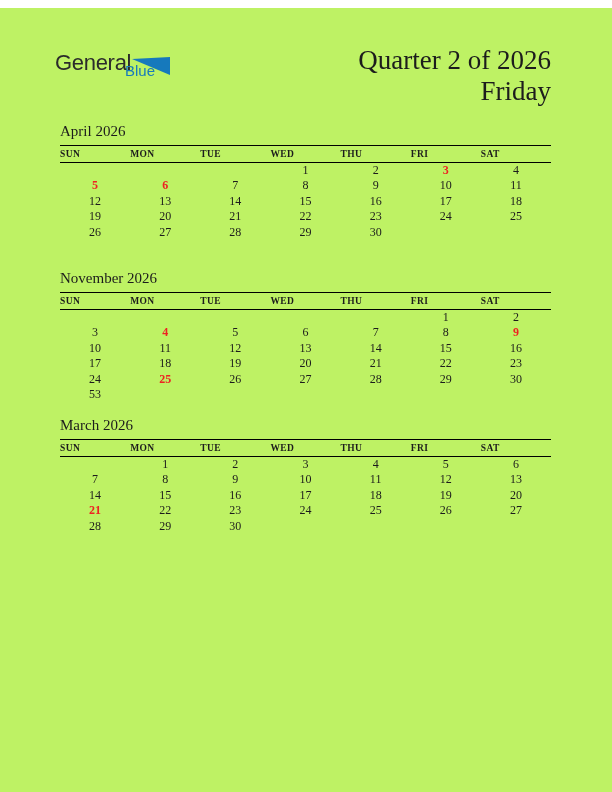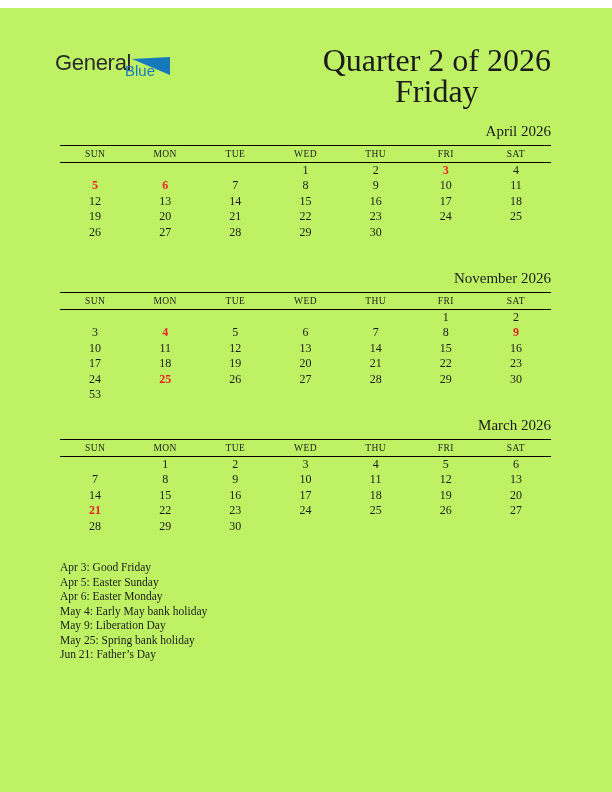--- a/index.html
+++ b/index.html
@@ -14,31 +14,31 @@
   .logo { position:absolute; left:55px; top:44px; width:130px; height:42px;
           font-family:"Liberation Sans", sans-serif; }
   .logo-general { position:absolute; left:0; top:0; font-size:22px; line-height:22px;
                   color:#2b2b2b; letter-spacing:-0.3px; }
   .logo-triangle { position:absolute; left:77px; top:5px; width:38px; height:18px; }
   .logo-triangle polygon { fill:var(--blue,#1679bc); }
   .logo-blue { position:absolute; left:70px; top:9px; font-size:15px; line-height:20px;
                color:var(--blue,#1679bc); }
 
   
-  .doc-title { position:absolute; top:37px; right:61px; text-align:center;
-               font-size:32px; line-height:31px; color:#1c1c1c; }
+  .doc-title { position:absolute; top:37px; right:61px; text-align:right;
+               font-size:27px; line-height:31px; color:#1c1c1c; }
 
   
   .months { position:absolute; left:60px; top:113px; width:491px; }
   .month { height:147px; }
-  .month-title { font-size:15px; font-weight:normal; text-align:right; line-height:20px; }
+  .month-title { font-size:15px; font-weight:normal; text-align:left; line-height:20px; }
   .month-table { width:100%; border-collapse:collapse; border-spacing:0;
                  table-layout:fixed; margin-top:4px; border-top:1px solid #000; }
-  .month-table th { font-size:9.5px; font-weight:normal; letter-spacing:0.4px;
-                    height:17px; text-align:center; vertical-align:middle;
+  .month-table th { font-size:9.5px; font-weight:bold; letter-spacing:0.4px;
+                    height:17px; text-align:left; vertical-align:middle;
                     border-bottom:1px solid #000; color:#1c1c1c; }
   .month-table td { font-size:12px; height:15.5px; padding:0;
                     text-align:center; vertical-align:middle; }
   .month-table td.holiday-day { color:var(--red,#ee2222); font-weight:bold; }
 
   
   .holidays { position:absolute; left:60px; top:552px; font-size:11.5px; line-height:14.5px; }
 </style>
 </head>
 <body>
@@ -258,29 +258,14 @@
               <td></td>
               <td></td>
               <td></td>
               <td></td>
             </tr>
           </tbody>
     </table>
   </section>
 </main>
 
-  <section class="holidays" id="holidays">
-  <div class="holiday">Apr 3: Good Friday</div>
-
-  <div class="holiday">Apr 5: Easter Sunday</div>
-
-  <div class="holiday">Apr 6: Easter Monday</div>
-
-  <div class="holiday">May 4: Early May bank holiday</div>
-
-  <div class="holiday">May 9: Liberation Day</div>
-
-  <div class="holiday">May 25: Spring bank holiday</div>
-
-  <div class="holiday">Jun 21: Father’s Day</div>
-</section>
 
 </div>
 
 </body></html>

